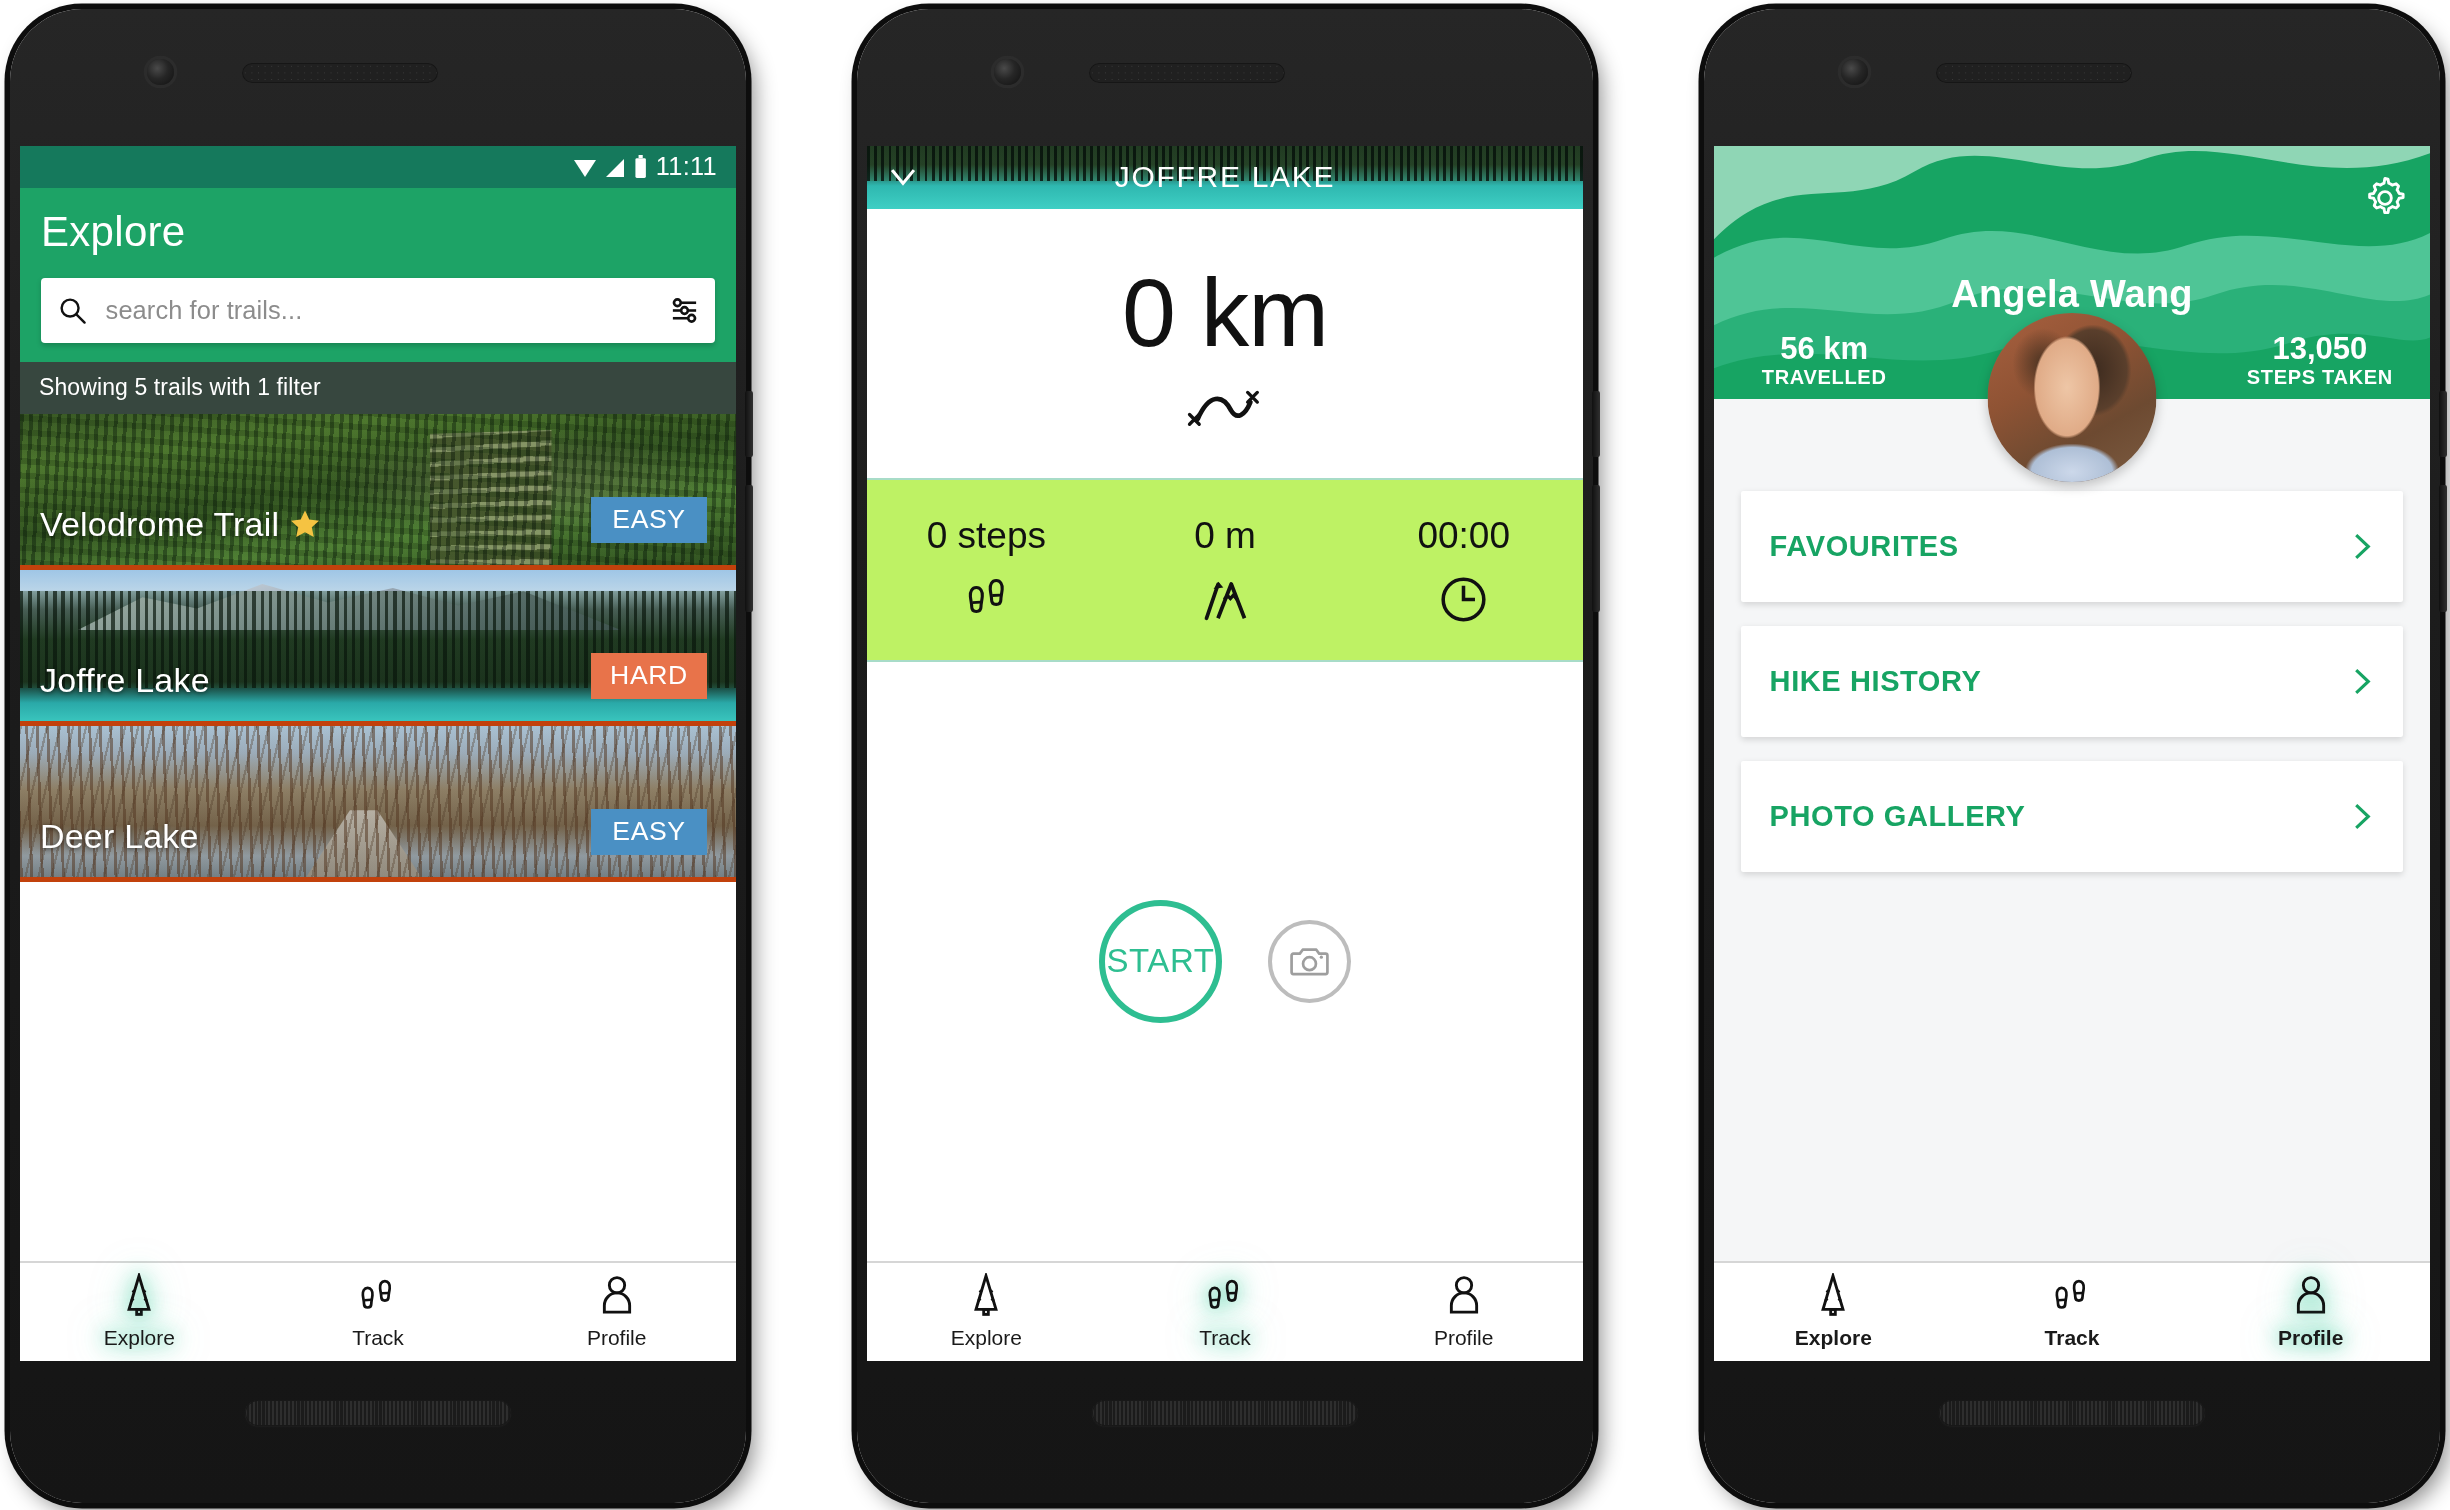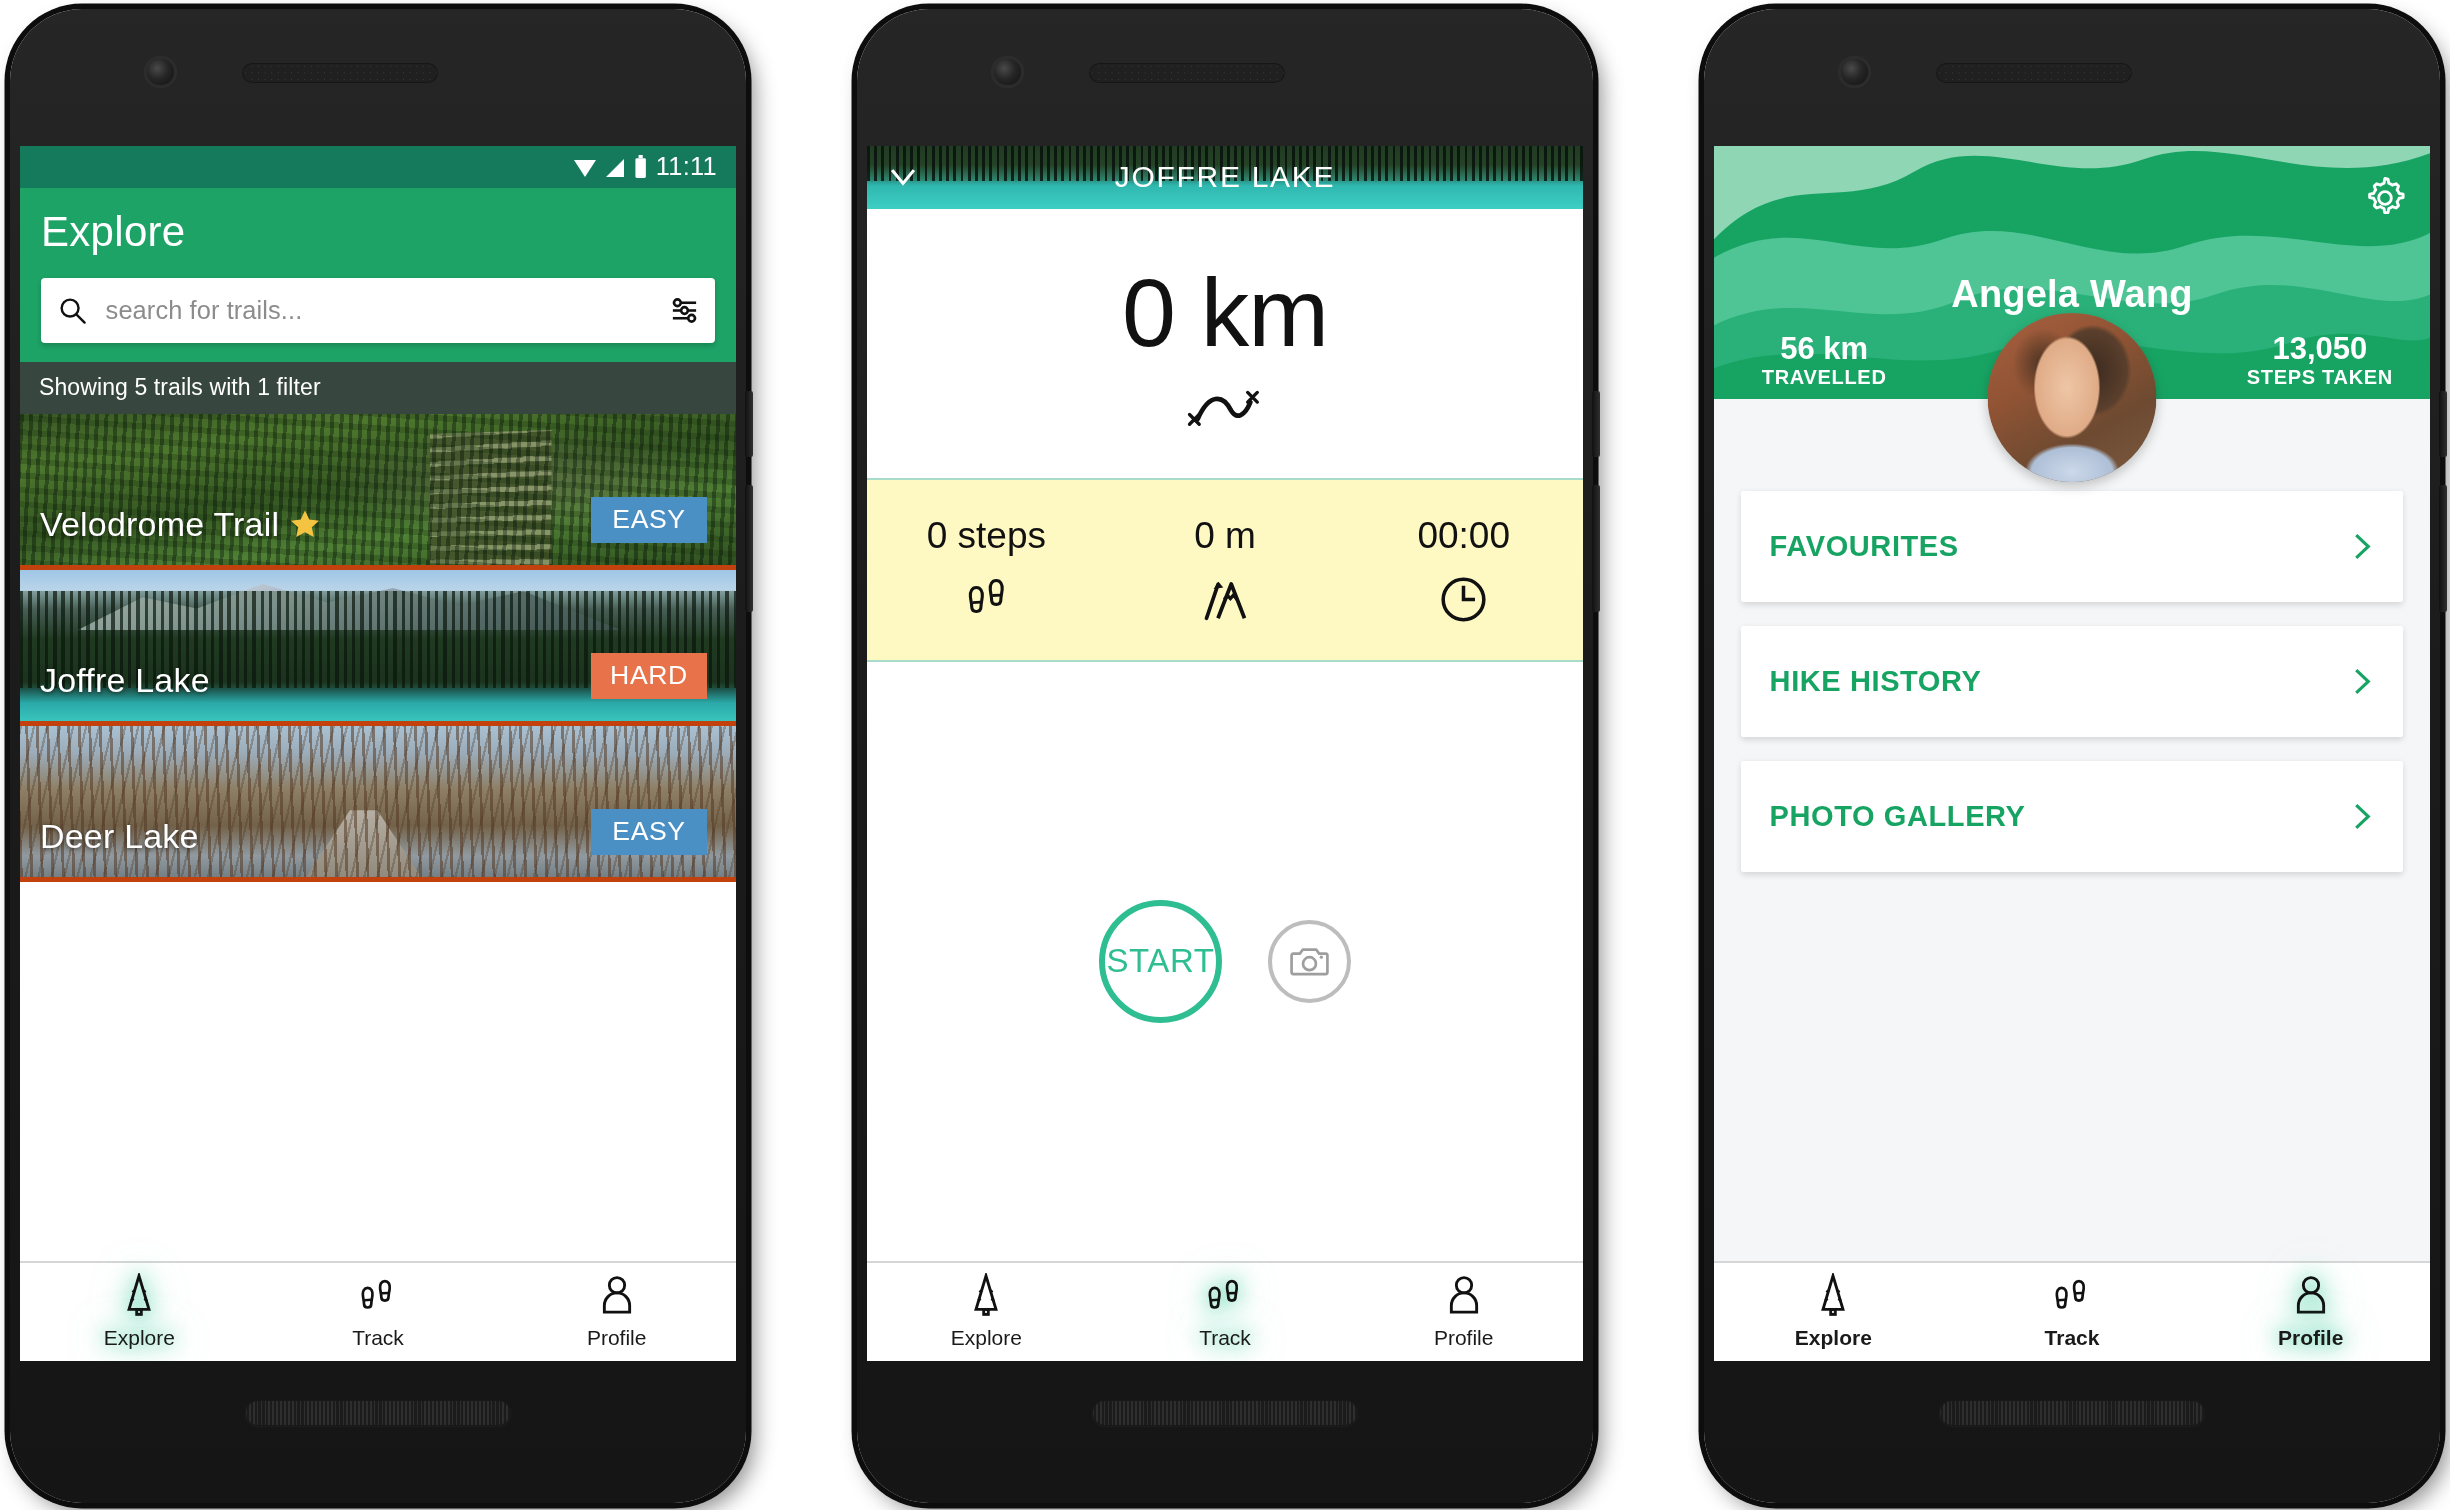--- a/index.html
+++ b/index.html
@@ -171,21 +171,21 @@
 
   .dist-panel {
     flex: 0 0 auto; padding: 48px 0 43px;
     display: flex; flex-direction: column; align-items: center;
     border-bottom: 2.8px solid #A8DCC8; background: #fff;
   }
   .dist-value { font-size: 97px; font-weight: 400; color: #111; letter-spacing: -1.1px; }
   .squiggle { width: 83px; height: 52px; margin-top: 14.4px; }
 
   .stats-row {
-    flex: 0 0 auto; display: flex; background: #fef9c3;
+    flex: 0 0 auto; display: flex; background: #bef264;
     padding: 35px 0 34px; border-bottom: 2.8px solid #A8DCC8;
   }
   .stat { flex: 1; display: flex; flex-direction: column; align-items: center; gap: 16.6px; }
   .stat-val { font-size: 37px; color: #111; }
   .stat-ic { width: 53px; height: 53px; }
 
   .action-row {
     flex: 1 1 auto; display: flex; align-items: center;
     justify-content: center; gap: 46px; background: #fff;
   }

